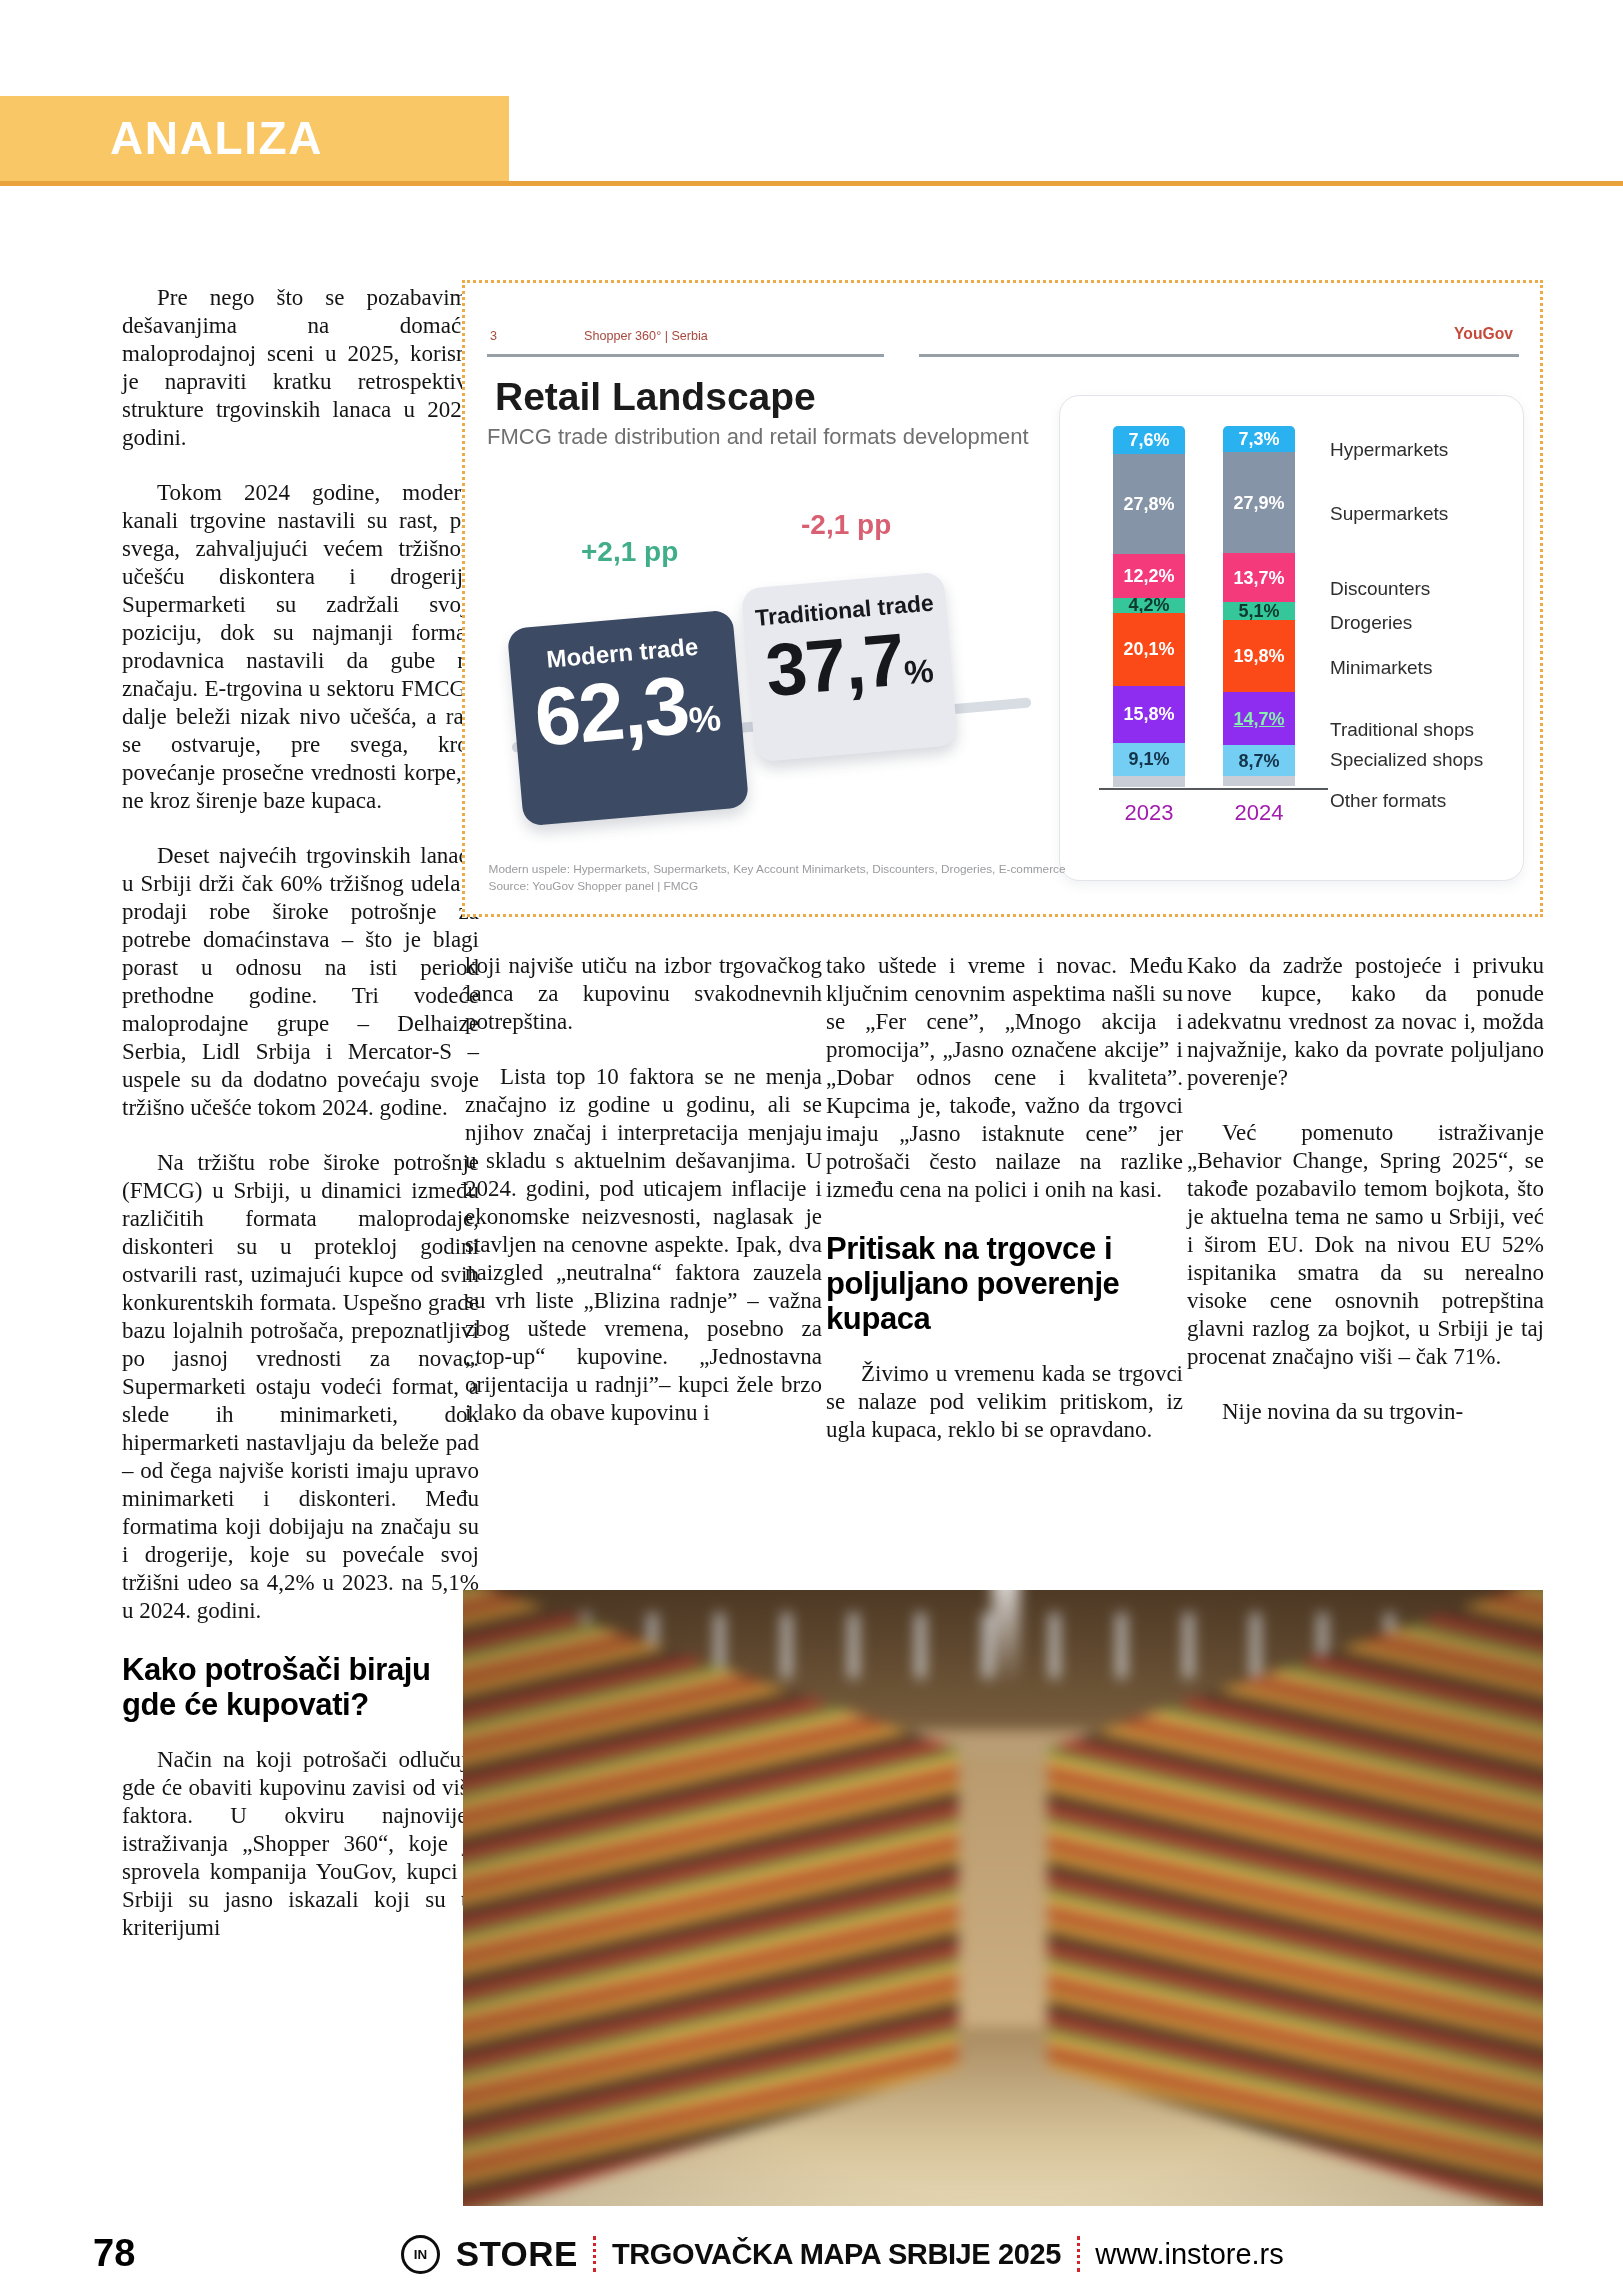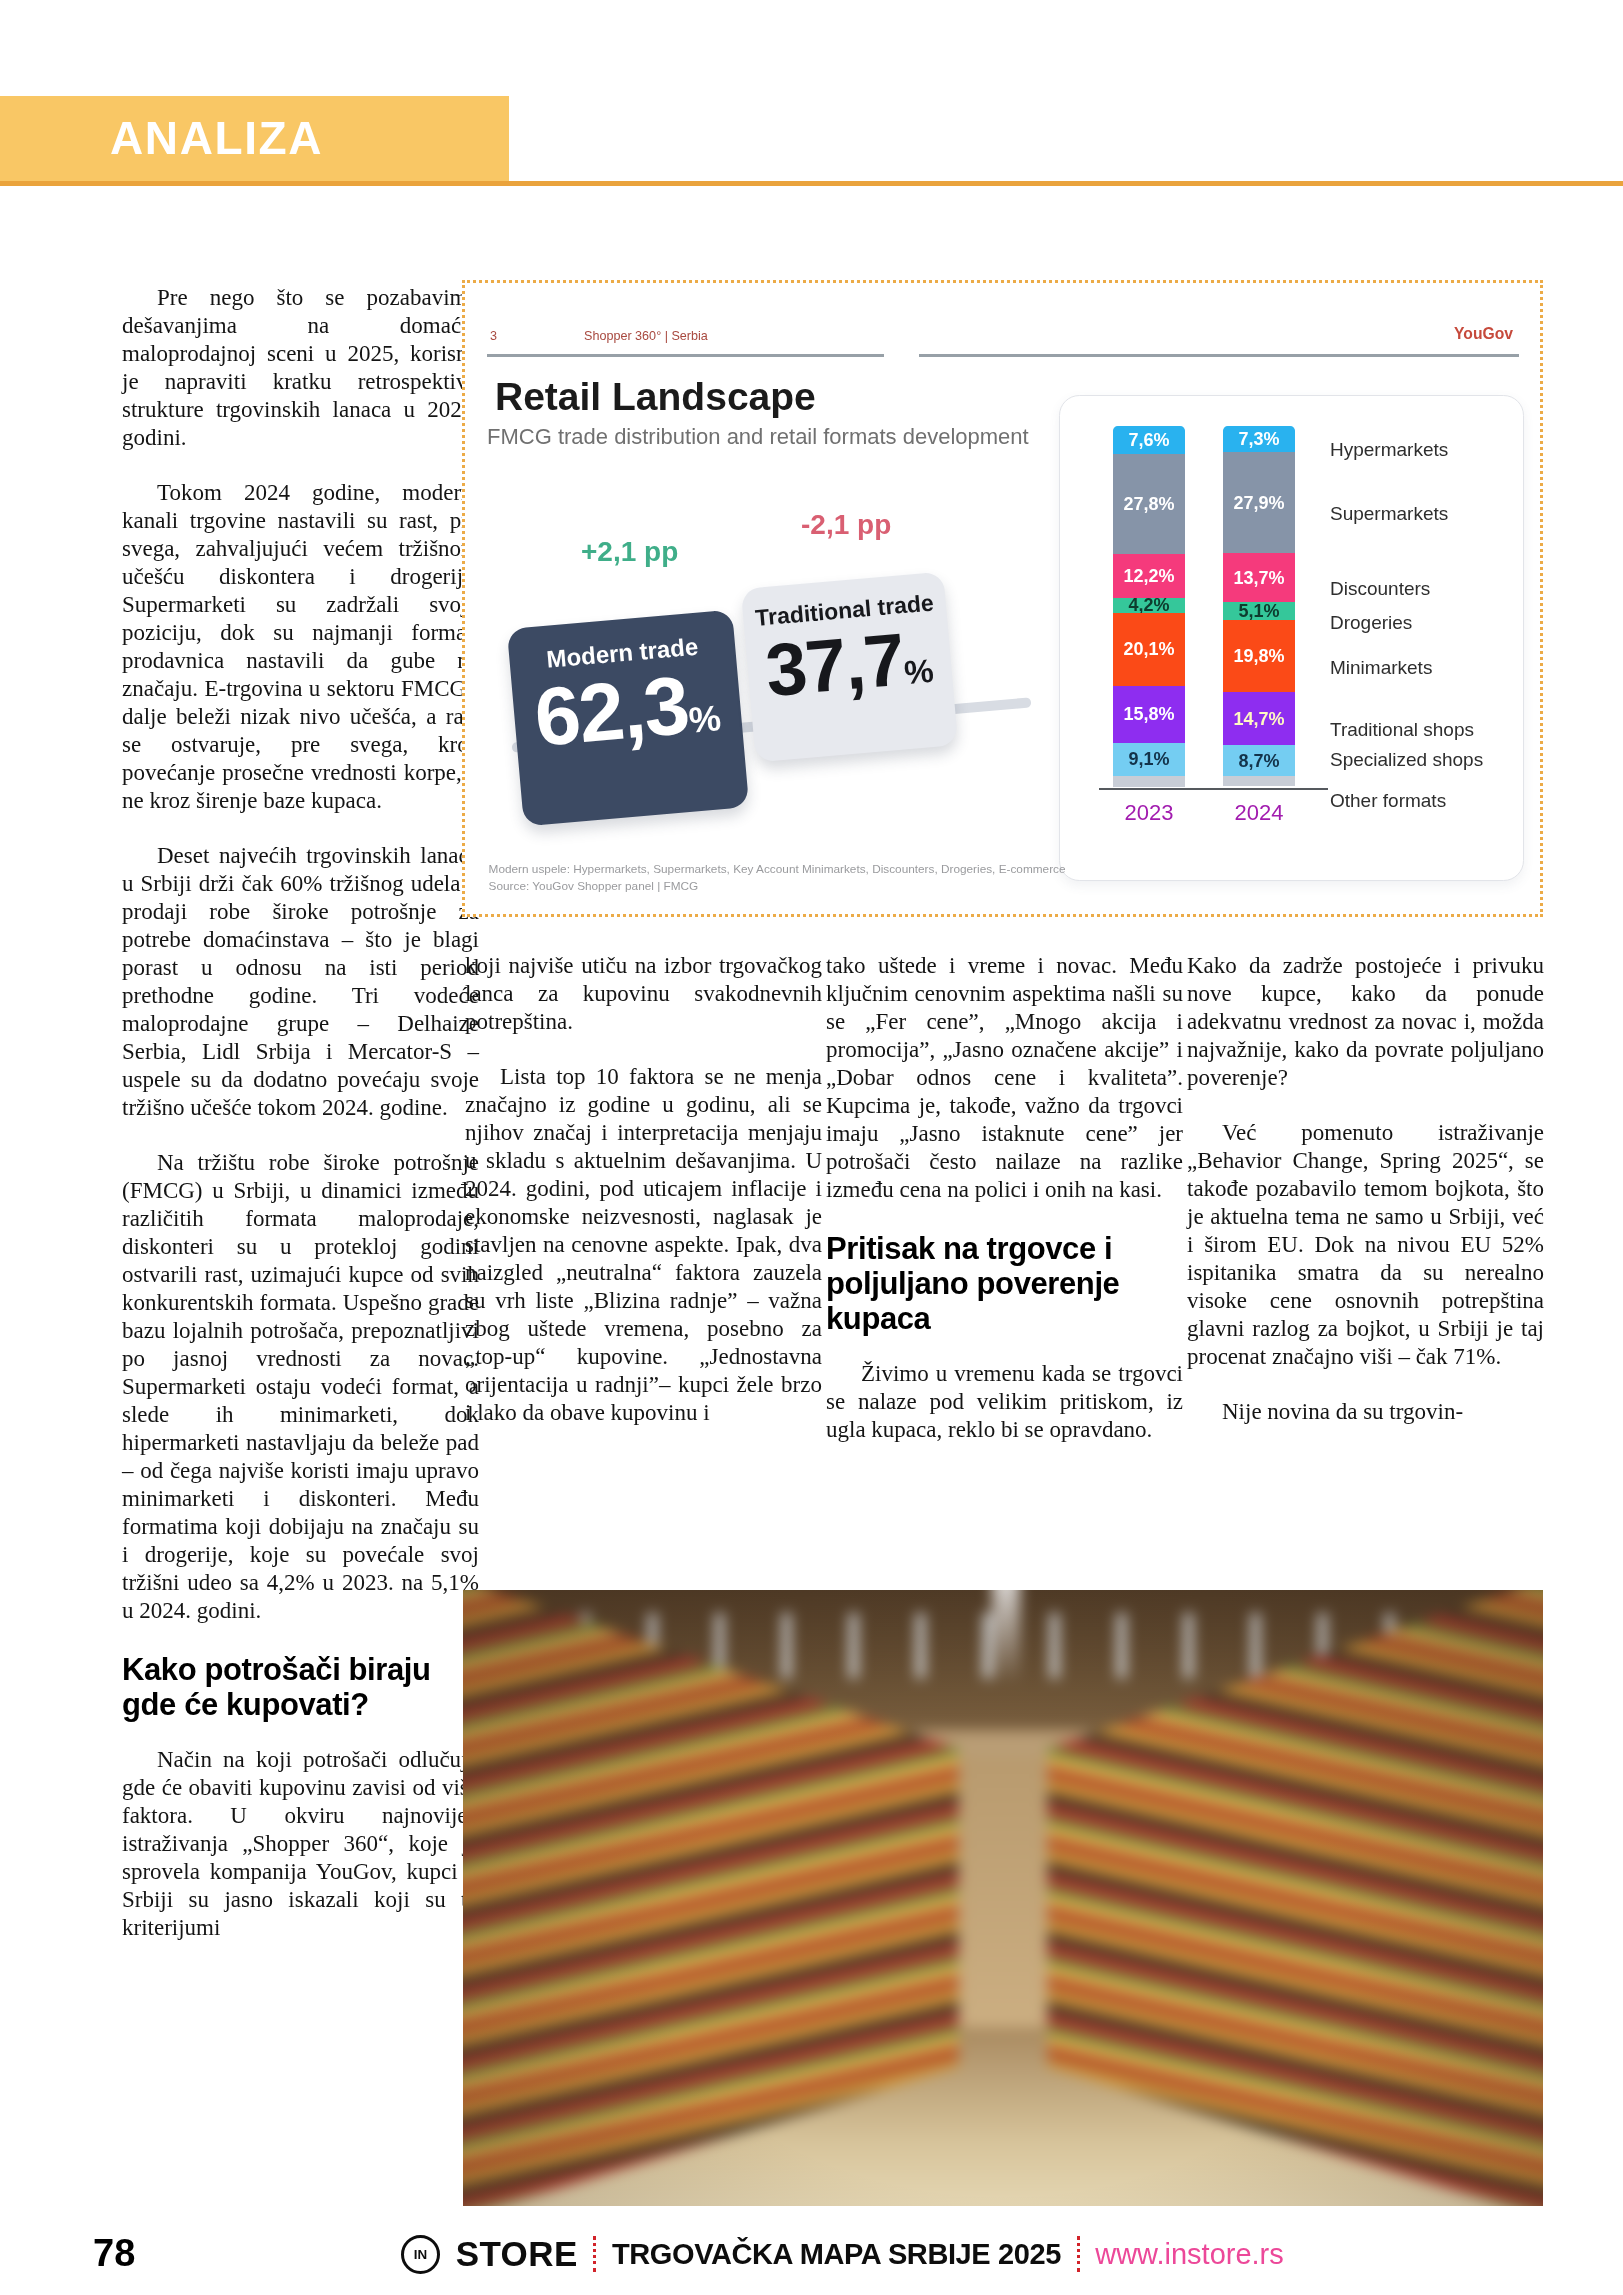--- a/index.html
+++ b/index.html
@@ -103,21 +103,21 @@
 
   
   .footer{position:absolute;left:93px;top:2229px;width:1438px;height:50px;}
   .pageno{position:absolute;left:0;top:3.1px;font:900 38px "Liberation Sans", sans-serif;color:#000;}
   .brandrow{position:absolute;left:308px;top:0;display:flex;align-items:center;gap:15.7px;height:50px;}
   .inlogo{width:33px;height:33px;border:3.9px solid #0d0d0d;border-radius:50%;display:flex;
           align-items:center;justify-content:center;font:900 13.4px "Liberation Sans", sans-serif;color:#0d0d0d;}
   .store{font:900 35px "Liberation Sans", sans-serif;letter-spacing:0.4px;color:#0d0d0d;}
   .dotsep{width:0;height:36px;border-left:3.1px dotted #d2232a;}
   .pub{font:800 29px "Liberation Sans", sans-serif;color:#0d0d0d;letter-spacing:-0.4px;}
-  .site{font:400 29px "Liberation Sans", sans-serif;color:#ec4899;}
+  .site{font:400 29px "Liberation Sans", sans-serif;color:#000000;}
 </style>
 </head>
 <body>
 
 <div class="page">
 
   <div class="kicker">
     <span>ANALIZA</span>
   </div>
   <div class="kicker-line"></div>
@@ -204,21 +204,21 @@
             <div class="seg" style="height: 49px; background: rgb(245, 58, 124);">
               <span style="color: rgb(255, 255, 255);">13,7%</span>
             </div>
             <div class="seg" style="height: 18.4px; background: rgb(53, 199, 154);">
               <span style="color: rgb(13, 60, 46);">5,1%</span>
             </div>
             <div class="seg" style="height: 72px; background: rgb(251, 74, 23);">
               <span style="color: rgb(255, 255, 255);">19,8%</span>
             </div>
             <div class="seg" style="height: 53px; background: rgb(142, 45, 240);">
-              <span style="color: #fef9c3;">14,7%</span>
+              <span style="color: #86efac; text-decoration: underline;">14,7%</span>
             </div>
             <div class="seg" style="height: 31px; background: rgb(116, 205, 242);">
               <span style="color: rgb(19, 51, 74);">8,7%</span>
             </div>
             <div class="seg" style="height: 10px; background: rgb(200, 205, 214);"></div>
           </div>
           <div class="tick" style="left: 163px;">2024</div>
         </div>
       <div class="axis"></div>
       <div class="legend" id="legend">

